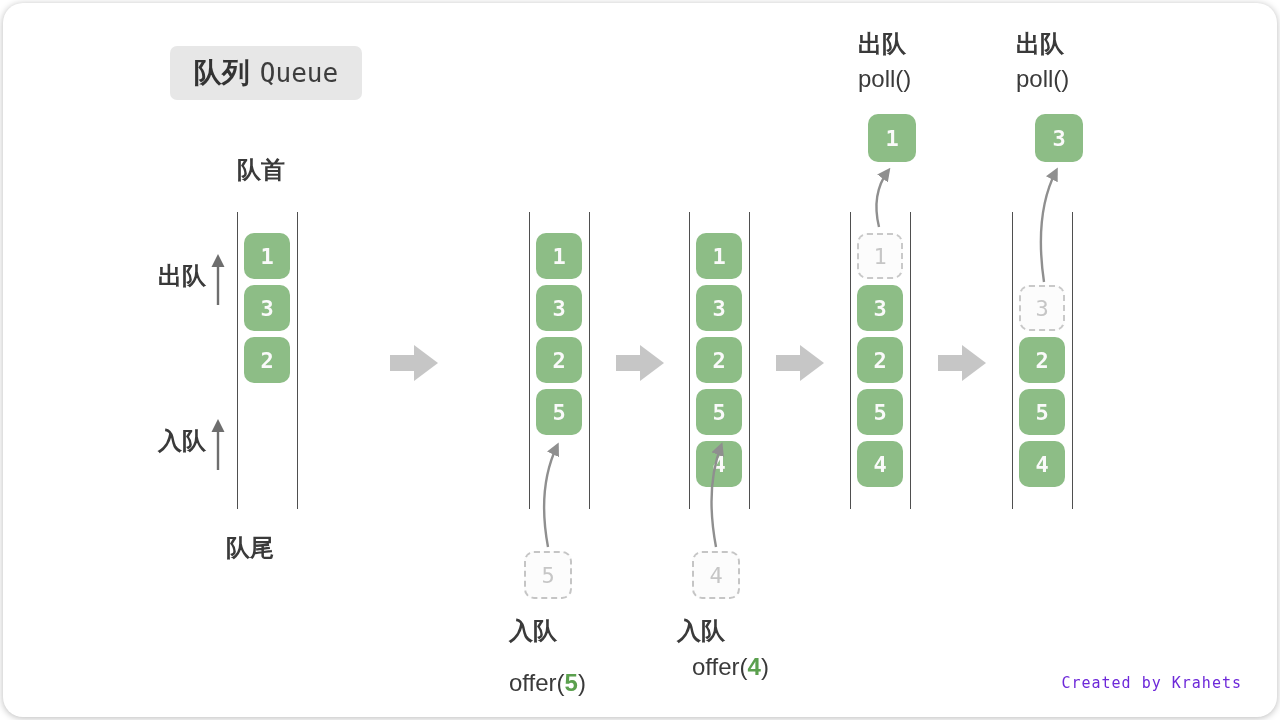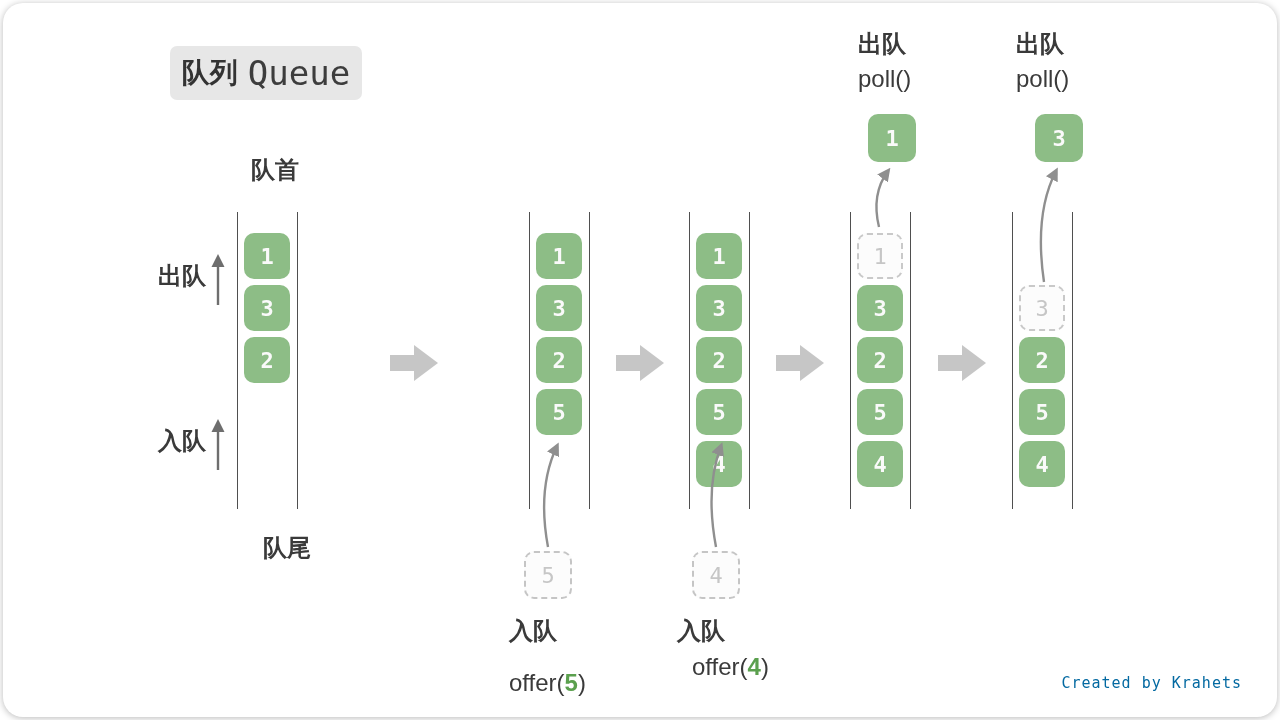--- a/index.html
+++ b/index.html
@@ -7,25 +7,25 @@
   #stage{position:relative;width:1280px;height:720px;background:#fff;overflow:hidden;
          font-family:"DejaVu Sans","Liberation Sans",sans-serif;color:#3a3a3a;}
   .card{position:absolute;left:3px;top:3px;right:3px;bottom:3px;background:#fff;
         border-radius:20px;box-shadow:0 1px 7px rgba(0,0,0,0.28);}
   .abs{position:absolute;}
 
   
   .title-box{left:170px;top:46px;width:192px;height:54px;background:#e7e7e7;border-radius:7px;
              display:flex;align-items:center;justify-content:center;gap:10px;}
   .title-zh{font-weight:700;font-size:28px;color:#333;}
-  .title-en{font-family:"DejaVu Sans Mono","Liberation Mono",monospace;font-size:34px;color:#3d3d3d;}
+  .title-en{font-family:"DejaVu Sans Mono","Liberation Mono",monospace;font-size:26px;color:#3d3d3d;}
 
   
   .zh-label{font-weight:700;font-size:24px;color:#3a3a3a;line-height:28px;white-space:nowrap;}
-  .centered{width:62px;text-align:right;}
+  .centered{width:62px;text-align:left;}
 
   
   .code{font-family:Liberation Sans, sans-serif;font-size:24px;color:#3a3a3a;
         line-height:30px;white-space:nowrap;}
   .code .arg{color:#5ba04e;font-weight:700;}
 
   
   .queue{position:absolute;top:212px;width:61px;height:297px;
          border-left:1.5px solid #4f4f4f;border-right:1.5px solid #4f4f4f;}
   .cell{position:absolute;left:6px;width:46px;height:46px;border-radius:10px;
@@ -35,36 +35,36 @@
   .s0{top:21px}.s1{top:73px}.s2{top:125px}.s3{top:177px}.s4{top:229px}
 
   
   .loose{position:absolute;width:48px;height:48px;border-radius:10px;display:flex;
          align-items:center;justify-content:center;
          font-family:"DejaVu Sans Mono","Liberation Mono",monospace;font-size:22px;}
   .loose.green{background:#8dbd86;color:#fafafa;font-weight:700;}
   .loose.pend{background:#fcfcfc;border:2px dashed #c5c5c5;color:#c6c6c6;}
 
   .watermark{right:38px;top:674px;font-family:"DejaVu Sans Mono","Liberation Mono",monospace;
-             font-size:15px;color:#0369a1;letter-spacing:1px;}
+             font-size:15px;color:#6d28d9;letter-spacing:1px;}
   svg.overlay{position:absolute;left:0;top:0;width:1280px;height:720px;pointer-events:none;}
 </style>
 </head>
 <body>
 
 <div id="stage">
   <div class="card"></div>
 
   <div class="abs title-box">
     <span class="title-zh">队列</span>
     <span class="title-en">Queue</span>
   </div>
 
   <div class="abs zh-label centered" style="left:237px;top:156px;">队首</div>
-  <div class="abs zh-label centered" style="left:249px;top:534px;">队尾</div>
+  <div class="abs zh-label centered" style="left:226px;top:534px;">队尾</div>
   <div class="abs zh-label" style="left:158px;top:262px;">出队</div>
   <div class="abs zh-label" style="left:158px;top:427px;">入队</div>
 
   <div class="queue" style="left:237px;">
     <div class="cell s0">1</div>
     <div class="cell s1">3</div>
     <div class="cell s2">2</div>
   </div>
 
   <div class="queue" style="left:529px;">

